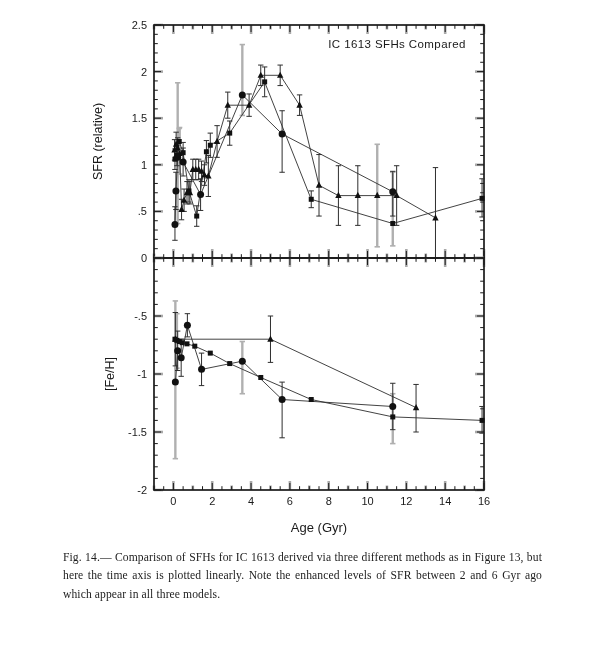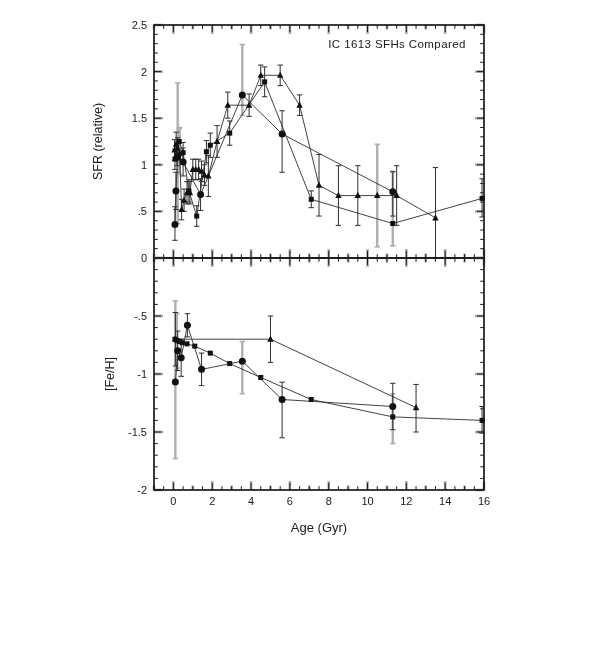--- a/index.html
+++ b/index.html
@@ -640,13 +640,14 @@
         <text x="289.88235294117646" y="505" font-size="11" fill="#1a1a1a" text-anchor="middle">6</text>
         <text x="328.7058823529412" y="505" font-size="11" fill="#1a1a1a" text-anchor="middle">8</text>
         <text x="367.52941176470586" y="505" font-size="11" fill="#1a1a1a" text-anchor="middle">10</text>
         <text x="406.3529411764706" y="505" font-size="11" fill="#1a1a1a" text-anchor="middle">12</text>
         <text x="445.1764705882353" y="505" font-size="11" fill="#1a1a1a" text-anchor="middle">14</text>
         <text x="484" y="505" font-size="11" fill="#1a1a1a" text-anchor="middle">16</text>
         <text x="114" y="374" font-size="12.5" fill="#1a1a1a" text-anchor="middle" transform="rotate(-90 114 374)">[Fe/H]</text>
         <text x="319" y="532" font-size="13" fill="#1a1a1a" text-anchor="middle">Age (Gyr)</text>
       </g>
     </svg>
+  <div class="figure-caption">Fig. 14.— Comparison of SFHs for IC 1613 derived via three different methods as in Figure 13, but here the time axis is plotted linearly. Note the enhanced levels of SFR between 2 and 6 Gyr ago which appear in all three models.</div>
 </div>
 
 </body></html>

